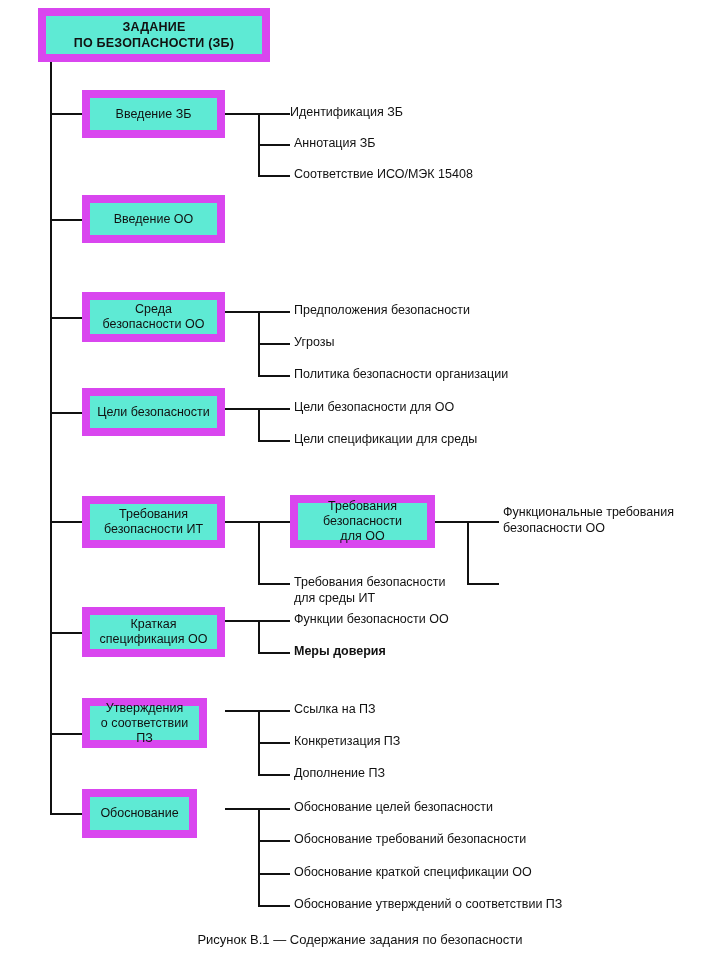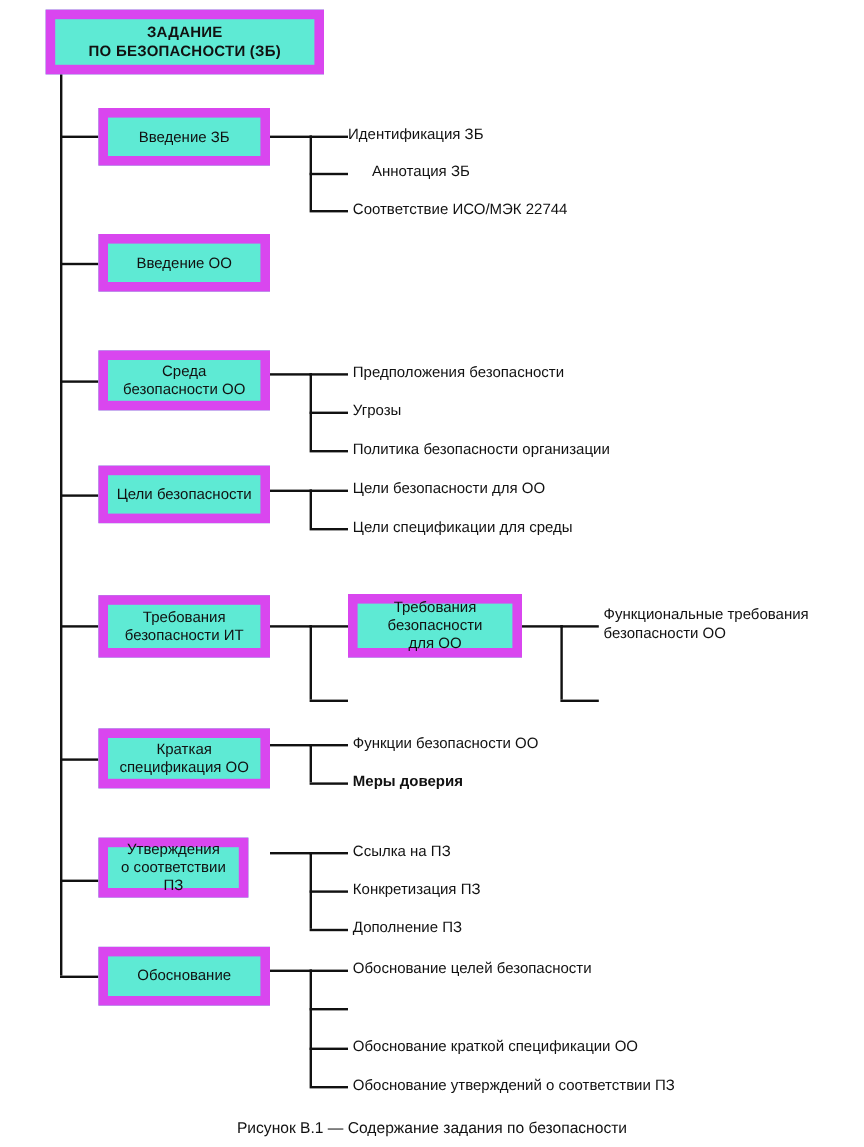--- a/index.html
+++ b/index.html
@@ -95,23 +95,23 @@
 
   <div class="hline" style="left:50px; top:113px; width:32px;"></div>
   <div class="box" style="left:82px; top:90px; width:143px; height:48px;">
     <span class="box-label">Введение ЗБ</span>
   </div>
   <div class="hline" style="left:225px; top:113px; width:35px;"></div>
   <div class="vline" style="left:258px; top:113px; height:62px;"></div>
   <div class="hline" style="left:258px; top:113px; width:32px;"></div>
   <div class="leaf" style="left:290px; top:105px;">Идентификация ЗБ</div>
   <div class="hline" style="left:258px; top:144px; width:32px;"></div>
-  <div class="leaf" style="left:294px; top:136px;margin-left:16px;">Аннотация ЗБ</div>
+  <div class="leaf" style="left:294px; top:136px;">Аннотация ЗБ</div>
   <div class="hline" style="left:258px; top:175px; width:32px;"></div>
-  <div class="leaf" style="left:294px; top:167px;">Соответствие ИСО/МЭК 22744</div>
+  <div class="leaf" style="left:294px; top:167px;">Соответствие ИСО/МЭК 15408</div>
 
   <div class="hline" style="left:50px; top:219px; width:32px;"></div>
   <div class="box" style="left:82px; top:195px; width:143px; height:48px;">
     <span class="box-label">Введение ОО</span>
   </div>
 
   <div class="hline" style="left:50px; top:317px; width:32px;"></div>
   <div class="box" style="left:82px; top:292px; width:143px; height:50px;">
     <span class="box-label">Среда
 безопасности ОО</span>
@@ -146,20 +146,22 @@
   <div class="vline" style="left:258px; top:521px; height:62px;"></div>
 
   <div class="hline" style="left:258px; top:521px; width:34px;"></div>
   <div class="box" style="left:290px; top:495px; width:145px; height:53px;">
     <span class="box-label">Требования
 безопасности
 для ОО</span>
   </div>
 
   <div class="hline" style="left:258px; top:583px; width:32px;"></div>
+  <div class="leaf" style="left:294px; top:575px;">Требования безопасности
+для среды ИТ</div>
 
   <div class="hline" style="left:435px; top:521px; width:34px;"></div>
   <div class="vline" style="left:467px; top:521px; height:62px;"></div>
   <div class="hline" style="left:467px; top:521px; width:32px;"></div>
   <div class="leaf" style="left:503px; top:505px;">Функциональные требования
 безопасности ОО</div>
   <div class="hline" style="left:467px; top:583px; width:32px;"></div>
 
   <div class="hline" style="left:50px; top:632px; width:32px;"></div>
   <div class="box" style="left:82px; top:607px; width:143px; height:50px;">
@@ -181,28 +183,29 @@
   <div class="hline" style="left:225px; top:710px; width:35px;"></div>
   <div class="vline" style="left:258px; top:710px; height:64px;"></div>
   <div class="hline" style="left:258px; top:710px; width:32px;"></div>
   <div class="leaf" style="left:294px; top:702px;">Ссылка на ПЗ</div>
   <div class="hline" style="left:258px; top:742px; width:32px;"></div>
   <div class="leaf" style="left:294px; top:734px;">Конкретизация ПЗ</div>
   <div class="hline" style="left:258px; top:774px; width:32px;"></div>
   <div class="leaf" style="left:294px; top:766px;">Дополнение ПЗ</div>
 
   <div class="hline" style="left:50px; top:813px; width:32px;"></div>
-  <div class="box" style="left:82px; top:789px; width:143px; height:49px;">
+  <div class="box" style="left:82px; top:789px; width:115px; height:49px;">
     <span class="box-label">Обоснование</span>
   </div>
   <div class="hline" style="left:225px; top:808px; width:35px;"></div>
   <div class="vline" style="left:258px; top:808px; height:97px;"></div>
   <div class="hline" style="left:258px; top:808px; width:32px;"></div>
   <div class="leaf" style="left:294px; top:800px;">Обоснование целей безопасности</div>
   <div class="hline" style="left:258px; top:840px; width:32px;"></div>
+  <div class="leaf" style="left:294px; top:832px;">Обоснование требований безопасности</div>
   <div class="hline" style="left:258px; top:873px; width:32px;"></div>
   <div class="leaf" style="left:294px; top:865px;">Обоснование краткой спецификации ОО</div>
   <div class="hline" style="left:258px; top:905px; width:32px;"></div>
   <div class="leaf" style="left:294px; top:897px;text-align:right;">Обоснование утверждений о соответствии ПЗ</div>
 
   <div class="caption" style="top:932px;">Рисунок В.1 — Содержание задания по безопасности</div>
 
 </div>
 
 </body></html>

